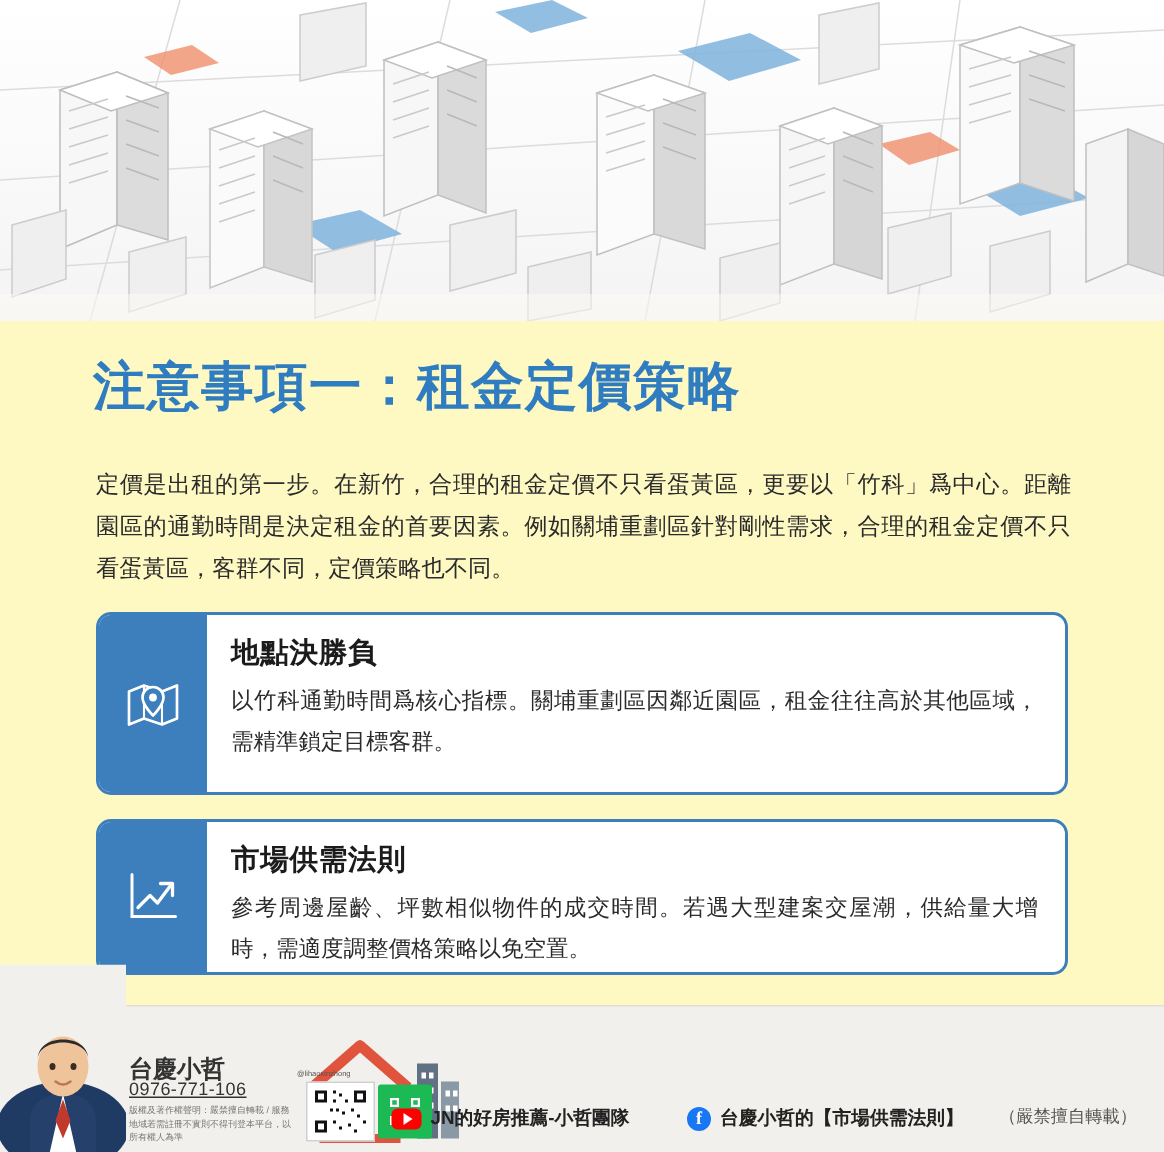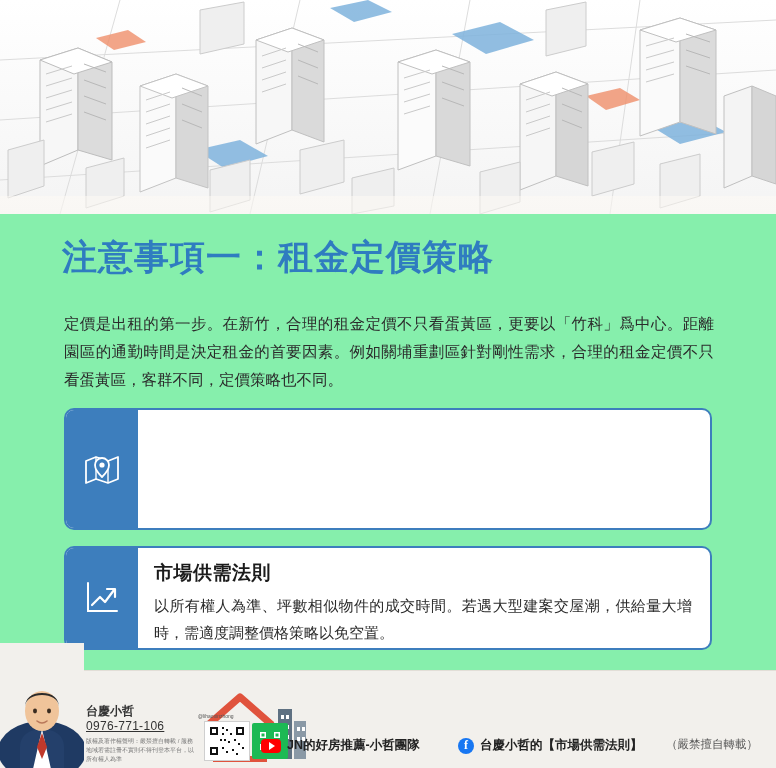--- a/index.html
+++ b/index.html
@@ -5,21 +5,21 @@
   * { box-sizing: border-box; margin: 0; padding: 0; }
   html, body {
     width: 776px; height: 768px;
     font-family: "Liberation Sans", "DejaVu Sans", sans-serif;
     background: #fdf9f4;
     overflow: hidden;
   }
   #page {
     position: relative;
     width: 776px; height: 768px;
-    background: #86efac;
+    background: #fef9c3;
   }
 
   
   .hero {
     position: absolute; left: 0; top: 0;
     width: 776px; height: 214px;
     overflow: hidden;
     background: #ffffff;
   }
   .hero svg { display: block; }
@@ -96,21 +96,21 @@
     background: #f2f0ec;
     border-top: 1px solid #e2ded7;
   }
   .footer-person {
     position: absolute; left: 0; top: -28px;
     width: 84px; height: 126px;
   }
   .agent-name {
     position: absolute;
     left: 86px; top: 32px;
-    font-size: 12px; font-weight: bold; color: #333;
+    font-size: 16px; font-weight: bold; color: #333;
   }
   .agent-phone {
     position: absolute;
     left: 86px; top: 48px;
     font-size: 12px; color: #333; letter-spacing: .3px; text-decoration: underline;
   }
   .disclaimer {
     position: absolute;
     left: 86px; top: 66px;
     width: 112px;
@@ -281,35 +281,39 @@
     <div class="card-icon">
       <span>
         <svg width="40" height="40" viewBox="0 0 40 40" fill="none" xmlns="http://www.w3.org/2000/svg">
           <path d="M4 12 L14 8 L26 12 L36 8 L36 30 L26 34 L14 30 L4 34 Z" stroke="#ffffff" stroke-width="1.8" stroke-linejoin="round" fill="none"></path>
           <path d="M14 8 L14 30 M26 12 L26 34" stroke="#ffffff" stroke-width="1.4"></path>
           <path d="M20 9 C16.1 9 13 12.1 13 16 C13 21.2 20 28 20 28 C20 28 27 21.2 27 16 C27 12.1 23.9 9 20 9 Z" fill="#3d7ebd" stroke="#ffffff" stroke-width="1.8" stroke-linejoin="round"></path>
           <circle cx="20" cy="16" r="2.6" fill="#ffffff"></circle>
         </svg>
       </span>
     </div>
+    <div class="card-body">
+      <div class="card-heading">地點決勝負</div>
+      <div class="card-text">以竹科通勤時間爲核心指標。關埔重劃區因鄰近園區，租金往往高於其他區域，需精準鎖定目標客群。</div>
+    </div>
   </div>
 
   <div class="card card-2">
     <div class="card-icon">
       <span>
         <svg width="40" height="40" viewBox="0 0 40 40" fill="none" xmlns="http://www.w3.org/2000/svg">
           <path d="M6 5 L6 33 L35 33" stroke="#ffffff" stroke-width="2" stroke-linecap="round"></path>
           <path d="M10 27 L18 19 L23 24 L32 12" stroke="#ffffff" stroke-width="2.2" stroke-linecap="round" stroke-linejoin="round" fill="none"></path>
           <path d="M25 11 L33 11 L33 19" stroke="#ffffff" stroke-width="2.2" stroke-linecap="round" stroke-linejoin="round" fill="none"></path>
         </svg>
       </span>
     </div>
     <div class="card-body">
       <div class="card-heading">市場供需法則</div>
-      <div class="card-text">以所有權人為準、坪數相似物件的成交時間。若遇大型建案交屋潮，供給量大增時，需適度調整價格策略以免空置。</div>
+      <div class="card-text">參考周邊屋齡、坪數相似物件的成交時間。若遇大型建案交屋潮，供給量大增時，需適度調整價格策略以免空置。</div>
     </div>
   </div>
 
   <div class="footer">
 
     <div class="footer-person">
       <svg width="84" height="126" viewBox="0 0 84 126" xmlns="http://www.w3.org/2000/svg">
         <rect x="0" y="0" width="84" height="126" fill="#f2f0ec"></rect>
         <ellipse cx="42" cy="108" rx="44" ry="30" fill="#1f3a63"></ellipse>
         <path d="M20 126 L20 104 C20 92 30 86 42 86 C54 86 64 92 64 104 L64 126 Z" fill="#24406b"></path>

